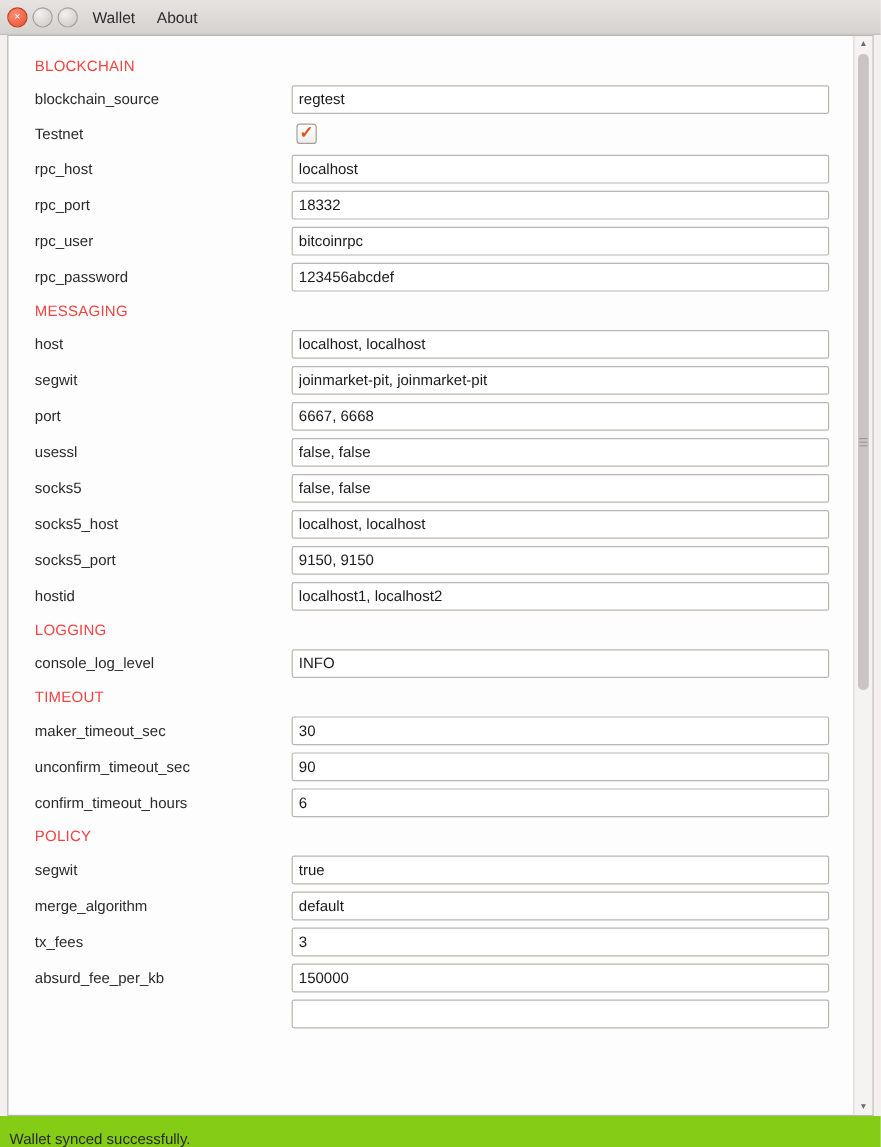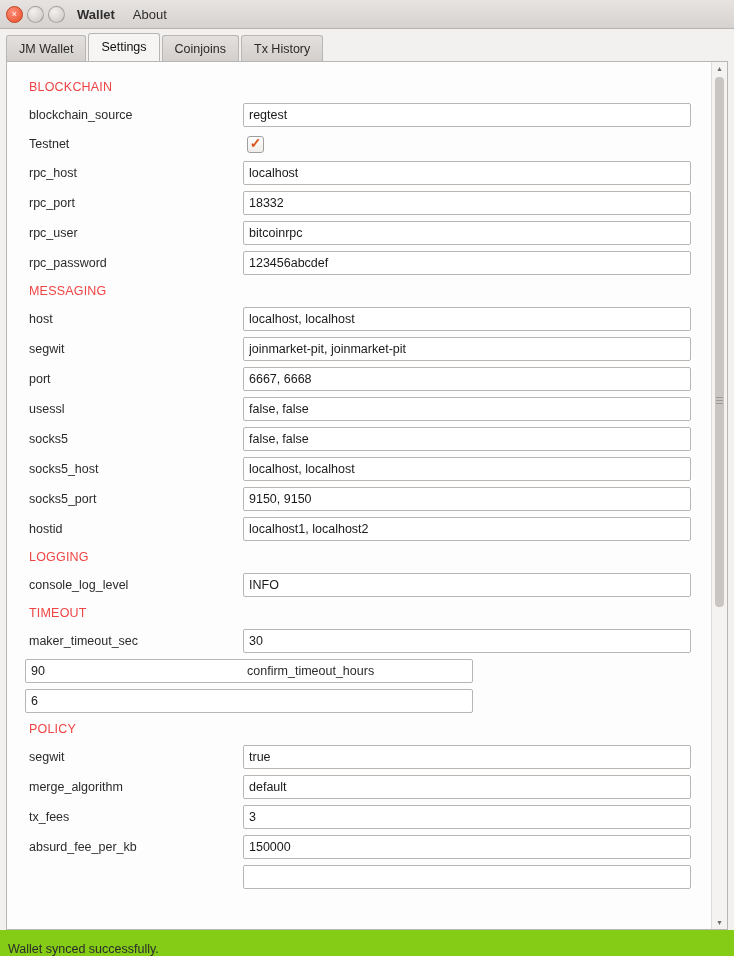--- a/index.html
+++ b/index.html
@@ -35,21 +35,21 @@
     width: 15px; height: 15px; border-radius: 50%;
     display: flex; align-items: center; justify-content: center;
     font-size: 9px; color: #4a4a4a; line-height: 1;
     border: 1px solid rgba(0,0,0,0.25);
   }
   .wbtn.close { background: radial-gradient(circle at 35% 30%, #ff8d77, #e8502a); color: #fff; border-color:#c23f1e;}
   .wbtn.min { background: radial-gradient(circle at 35% 30%, #f3f1ef, #c9c5c2); }
   .wbtn.max { background: radial-gradient(circle at 35% 30%, #f3f1ef, #c9c5c2); }
   .menubar { display: flex; align-items: center; gap: 14px; font-size: 13px; color: #2e2e2e; }
   .menubar .mi { padding: 2px 2px; cursor: default; }
-  .menubar .mi.bold { font-weight: bold; }
+  .menubar .mi.bold { font-weight: normal; }
 
   
   .tabstrip {
     flex: none;
     display: flex;
     align-items: flex-end;
     padding: 4px 6px 0 6px;
     background: #f2f1f0;
     height: 28px;
     box-sizing: content-box;
@@ -197,26 +197,20 @@
       <div class="wbtn close">×</div>
       <div class="wbtn min"></div>
       <div class="wbtn max"></div>
     </div>
     <div class="menubar">
       <div class="mi bold">Wallet</div>
       <div class="mi">About</div>
     </div>
   </div>
 
-  <div class="tabstrip">
-    <div class="tab">JM Wallet</div>
-    <div class="tab active">Settings</div>
-    <div class="tab">Coinjoins</div>
-    <div class="tab">Tx History</div>
-  </div>
 
   <div class="pane">
     <div class="settings-scroll">
       <div class="grid" id="settings-grid">
           <div class="section">BLOCKCHAIN</div>
           <div class="lbl">blockchain_source</div>
           <div class="fieldwrap"><input type="text" class="txt" value="regtest" style=""></div>
           <div class="lbl">Testnet</div>
           <div class="fieldwrap"><div class="checkbox">
               <span class="mark">✓</span>
@@ -245,20 +239,21 @@
           <div class="lbl">socks5_port</div>
           <div class="fieldwrap"><input type="text" class="txt" value="9150, 9150" style=""></div>
           <div class="lbl">hostid</div>
           <div class="fieldwrap"><input type="text" class="txt" value="localhost1, localhost2" style=""></div>
           <div class="section">LOGGING</div>
           <div class="lbl">console_log_level</div>
           <div class="fieldwrap"><input type="text" class="txt" value="INFO" style=""></div>
           <div class="section">TIMEOUT</div>
           <div class="lbl">maker_timeout_sec</div>
           <div class="fieldwrap"><input type="text" class="txt" value="30" style=""></div>
+          <div class="lbl">unconfirm_timeout_sec</div>
           <div class="fieldwrap"><input type="text" class="txt" value="90" style=""></div>
           <div class="lbl">confirm_timeout_hours</div>
           <div class="fieldwrap"><input type="text" class="txt" value="6" style=""></div>
           <div class="section">POLICY</div>
           <div class="lbl">segwit</div>
           <div class="fieldwrap"><input type="text" class="txt" value="true" style=""></div>
           <div class="lbl">merge_algorithm</div>
           <div class="fieldwrap"><input type="text" class="txt" value="default" style=""></div>
           <div class="lbl">tx_fees</div>
           <div class="fieldwrap"><input type="text" class="txt" value="3" style=""></div>

